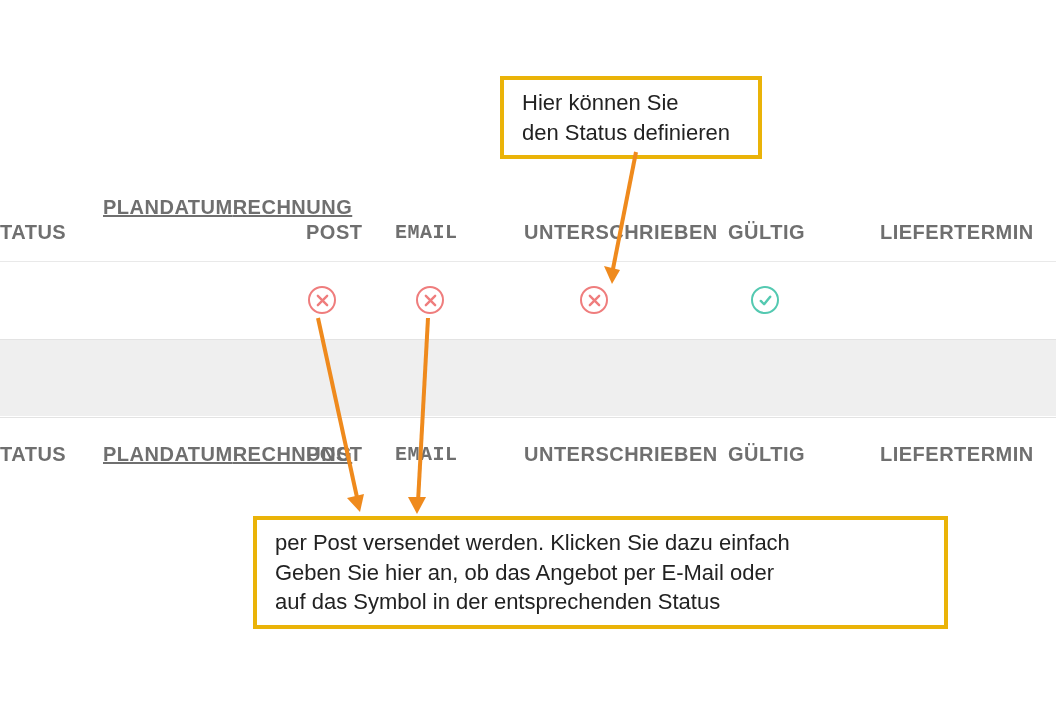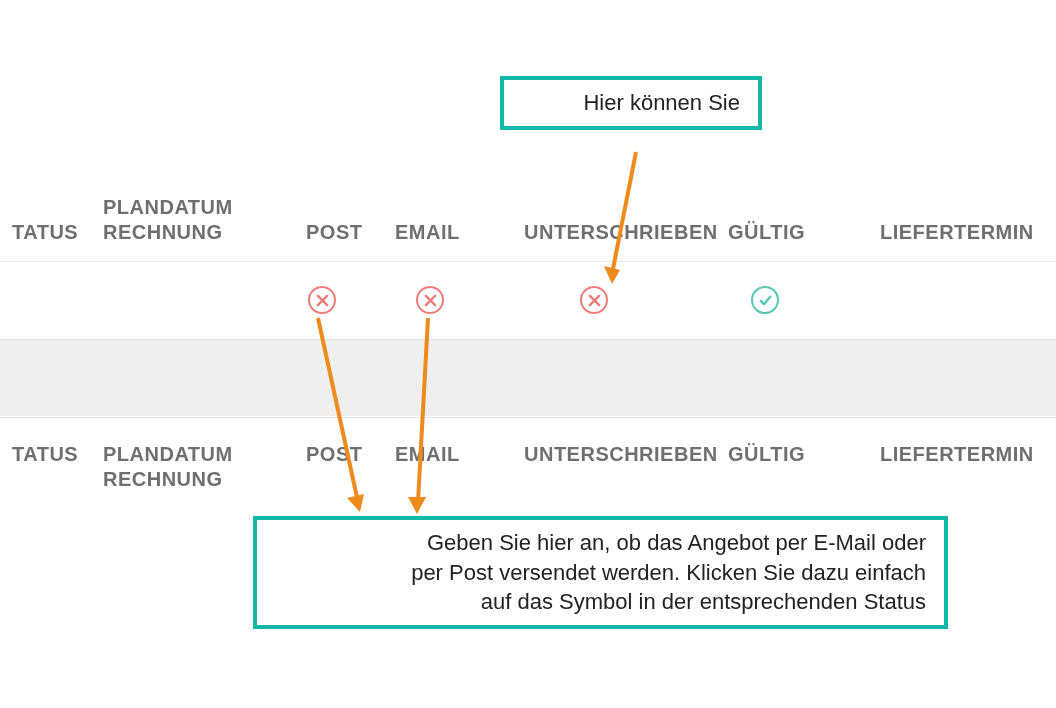--- a/index.html
+++ b/index.html
@@ -11,24 +11,24 @@
       position: relative;
       overflow: hidden;
     }
     .canvas {
       position: relative;
       width: 1056px;
       height: 708px;
     }
     
     .col { position: absolute; }
-    .col-status         { left: 0px;   width: 95px; padding-left: 12px;  }
+    .col-status         { left: 0px;   width: 95px;  }
     .col-plandatum      { left: 103px; width: 170px; }
     .col-post           { left: 298px; width: 80px; margin-left: 8px;  }
-    .col-email          { left: 395px; width: 100px; }
+    .col-email          { left: 395px; width: 100px; font-family: Liberation Mono, monospace; }
     .col-unterschrieben { left: 524px; width: 200px; }
     .col-gueltig        { left: 728px; width: 100px; }
     .col-liefertermin   { left: 838px; width: 218px; margin-left: 42px; }
 
     .header-text {
       color: #6f6f6f;
       font-weight: 700;
       font-size: 20px;
       letter-spacing: 0.5px;
       line-height: 1.25;
@@ -81,26 +81,26 @@
       position: absolute;
       left: 0; right: 0;
       top: 417px;
       height: 1px;
       background: #e3e3e3;
     }
 
     
     .callout {
       position: absolute;
-      border: 4px solid #14b8a6;
+      border: 4px solid #eab308;
       background: #ffffff;
       color: #222;
       font-size: 22px;
       line-height: 1.35;
-      text-align: right;
+      text-align: left;
       padding: 8px 18px;
       font-weight: 400;
     }
     .callout-top {
       left: 500px;
       top: 76px;
       width: 262px;
     }
     .callout-bottom {
       left: 253px;
@@ -111,29 +111,30 @@
     
     .arrow-overlay {
       position: absolute;
       left: 0; top: 0;
       width: 1056px; height: 708px;
       pointer-events: none;
     }
     .arrow-overlay line, .arrow-overlay path { stroke: #ef8a1d; stroke-width: 4; fill: none; }
     .arrow-overlay .head { fill: #ef8a1d; stroke: none; }
 
-    .two-line { display: flex; flex-direction: column; }
+    .two-line { display: flex; flex-direction: row; text-decoration: underline; }
   </style>
 </head>
 <body>
 
 <div class="canvas">
 
   <div class="callout callout-top">
     <div>Hier können Sie</div>
+    <div>den Status definieren</div>
   </div>
 
   <div class="col col-status header-text" style="top:220px;">TATUS</div>
 
   <div class="col col-plandatum header-text two-line" style="top:195px;">
     <span>PLANDATUM</span>
     <span>RECHNUNG</span>
   </div>
 
   <div class="col col-post header-text" style="top:220px;">POST</div>
@@ -185,22 +186,22 @@
     <span>PLANDATUM</span>
     <span>RECHNUNG</span>
   </div>
   <div class="col col-post header-text" style="top:442px;">POST</div>
   <div class="col col-email header-text" style="top:442px;">EMAIL</div>
   <div class="col col-unterschrieben header-text" style="top:442px;">UNTERSCHRIEBEN</div>
   <div class="col col-gueltig header-text" style="top:442px;">GÜLTIG</div>
   <div class="col col-liefertermin header-text" style="top:442px;">LIEFERTERMIN</div>
 
   <div class="callout callout-bottom">
+    <div>per Post versendet werden. Klicken Sie dazu einfach</div>
     <div>Geben Sie hier an, ob das Angebot per E-Mail oder</div>
-    <div>per Post versendet werden. Klicken Sie dazu einfach</div>
     <div>auf das Symbol in der entsprechenden Status</div>
   </div>
 
   <svg class="arrow-overlay" viewBox="0 0 1056 708">
 
     <line x1="636" y1="152" x2="612" y2="274"></line>
     <polygon class="head" points="612,284 604,266 620,270"></polygon>
 
     <line x1="318" y1="318" x2="358" y2="502"></line>
     <polygon class="head" points="360,512 347,498 364,494"></polygon>

